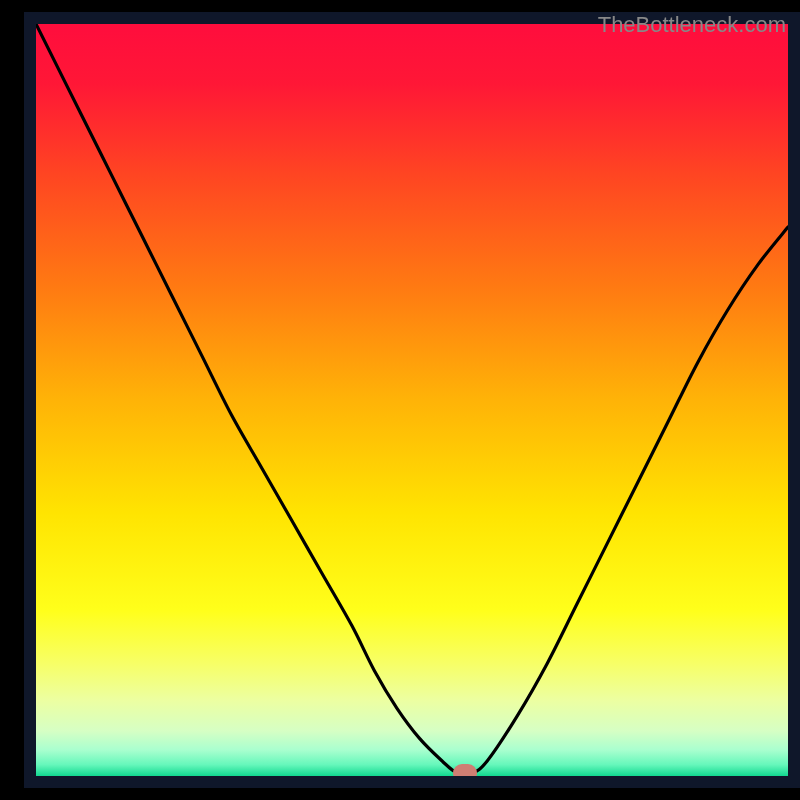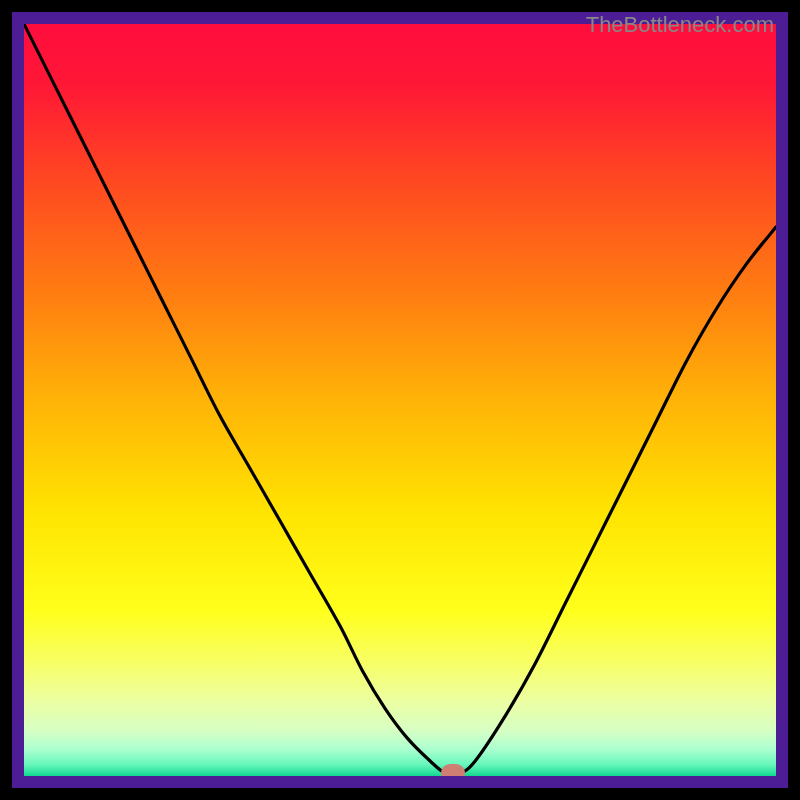--- a/index.html
+++ b/index.html
@@ -6,25 +6,25 @@
     margin: 0;
     padding: 0;
     width: 800px;
     height: 800px;
     background: #000000;
     overflow: hidden;
     font-family: Arial, Helvetica, sans-serif;
   }
   .frame {
     position: absolute;
-    left: 12px;
+    left: 24px;
     top: 12px;
     width: 776px;
     height: 776px;
-    background: #4c1d95;
+    background: #0f172a;
   }
   .plot-area {
     position: absolute;
     left: 12px;
     top: 12px;
     width: 752px;
     height: 752px;
     overflow: hidden;
   }
   .gradient-bg {

